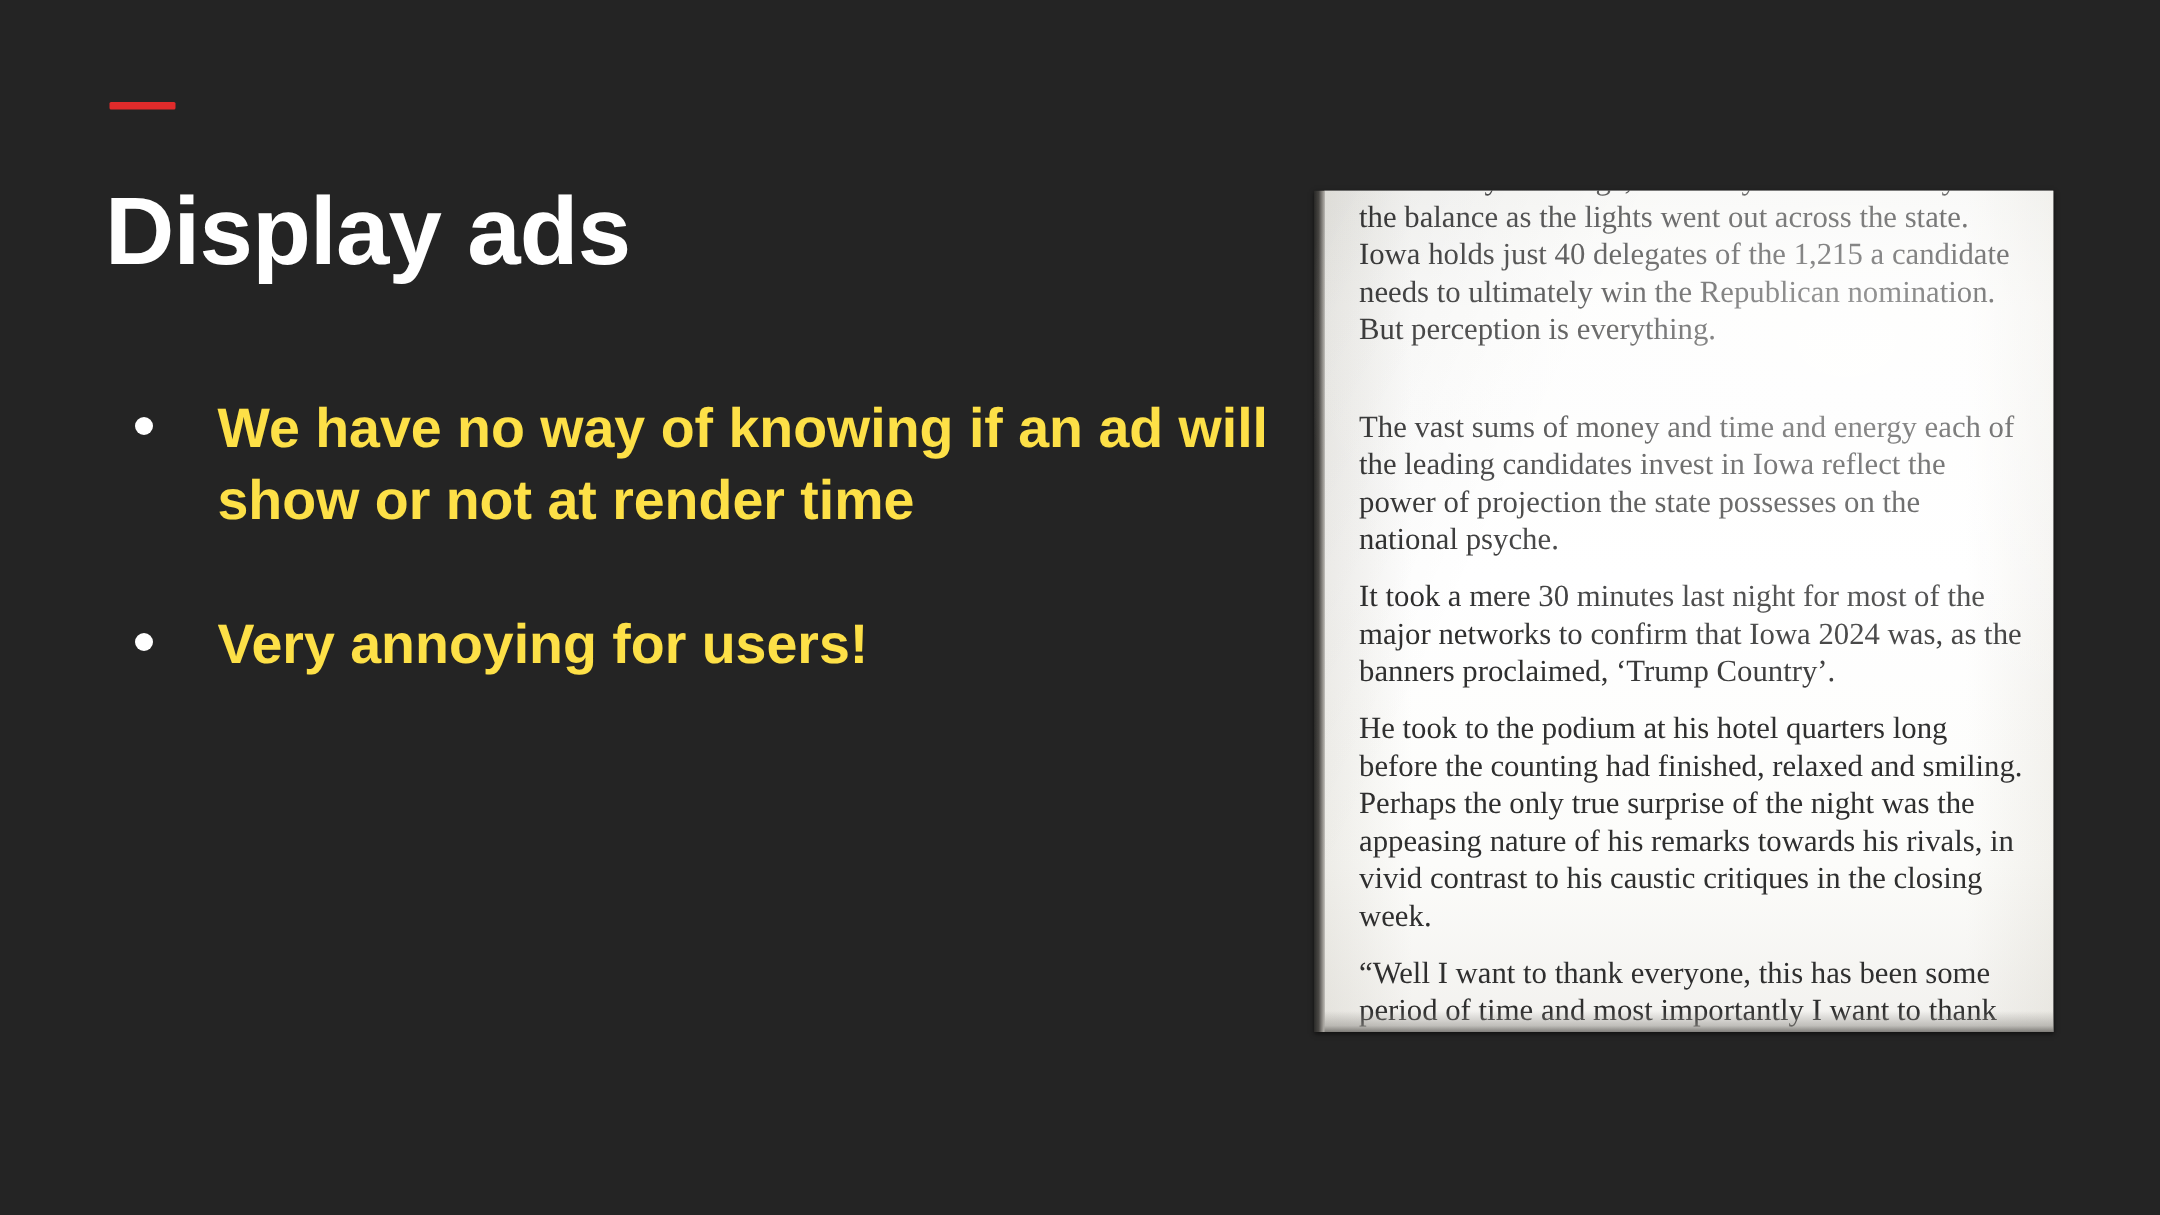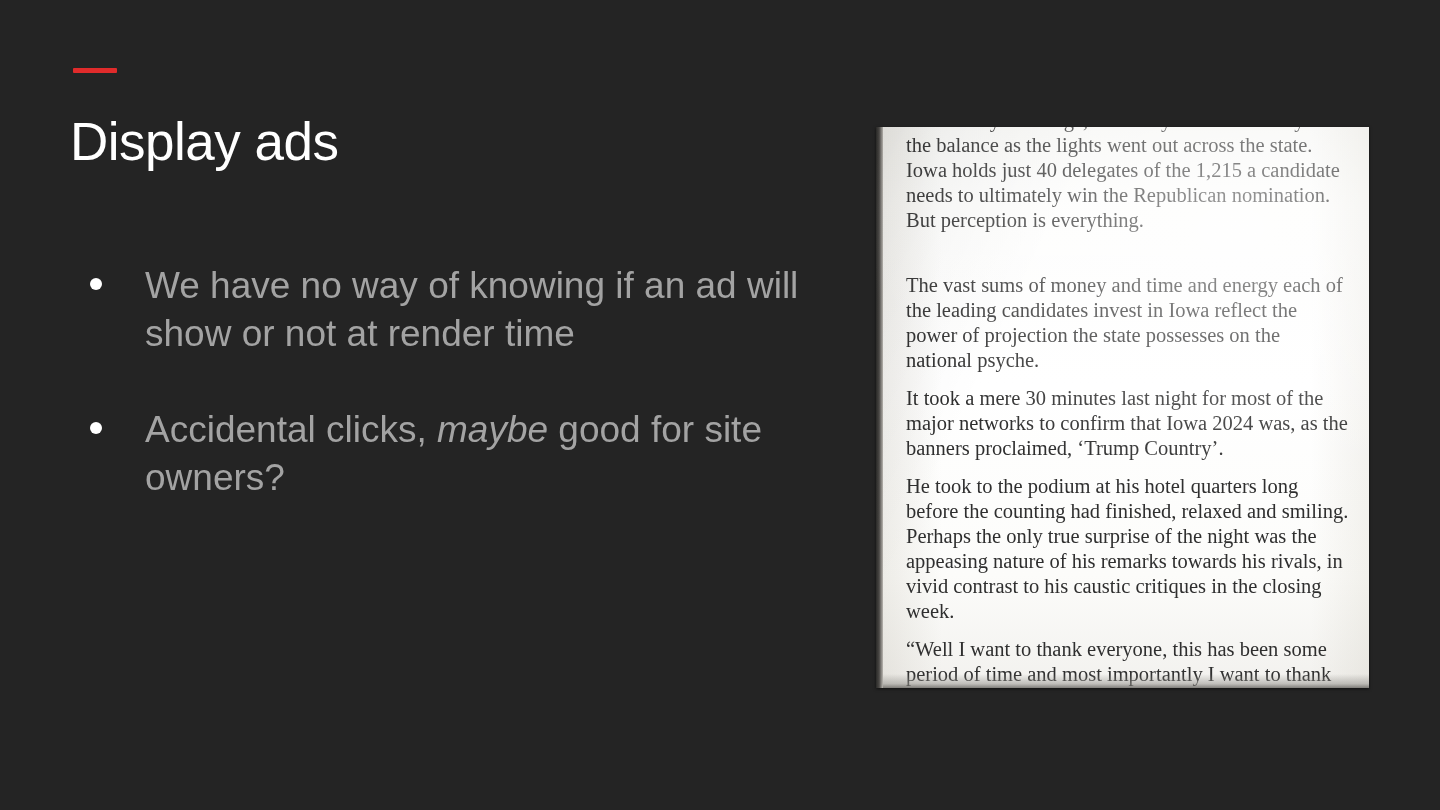--- a/index.html
+++ b/index.html
@@ -29,46 +29,46 @@
     width: 44px;
     height: 5px;
     background: #e02b2b;
     border-radius: 1px;
   }
 
   .slide-title {
     position: absolute;
     left: 70px;
     top: 78px;
-    font-size: 53px;
-    font-weight: normal;
+    font-size: 64px;
+    font-weight: bold;
     color: #ffffff;
     letter-spacing: -0.5px;
     line-height: 1.05;
     white-space: nowrap;
   }
 
   .bullet-list {
     position: absolute;
     left: 80px;
     top: 262px;
     width: 790px;
     list-style: none;
     margin: 0;
     padding: 0;
   }
 
   .bullet-item {
     position: relative;
     padding-left: 65px;
     margin-bottom: 48px;
-    color: #a3a3a3;
+    color: #fde047;
     font-size: 37px;
     line-height: 1.30;
-    font-weight: normal;
+    font-weight: bold;
   }
   .bullet-item:last-child { margin-bottom: 0; }
 
   .bullet-dot {
     position: absolute;
     left: 10px;
     top: 16px;
     width: 12px;
     height: 12px;
     background: #ffffff;
@@ -162,25 +162,25 @@
   <h1 class="slide-title">Display ads</h1>
 
   <ul class="bullet-list">
 
     <li class="bullet-item">
       <span class="bullet-dot"></span>
       <span class="bullet-text">We have no way of knowing if an ad will show or not at render time</span>
     </li>
 
 
-
     <li class="bullet-item">
       <span class="bullet-dot"></span>
-      <span class="bullet-text"><span>Accidental clicks, </span><em>maybe</em><span> good for site owners?</span></span>
+      <span class="bullet-text">Very annoying for users!</span>
     </li>
+
 
   </ul>
 
   <div class="clipping-photo">
     <div class="clipping-page"></div>
     <div class="clipping-gutter"></div>
 
     <div class="clipping-text">
       <p class="gap-after">counties by that stage, with only Johnson county in the balance as the lights went out across the state. Iowa holds just 40 delegates of the 1,215 a candidate needs to ultimately win the Republican nomination. But perception is everything.</p>
       <p>The vast sums of money and time and energy each of the leading candidates invest in Iowa reflect the power of projection the state possesses on the national psyche.</p>

